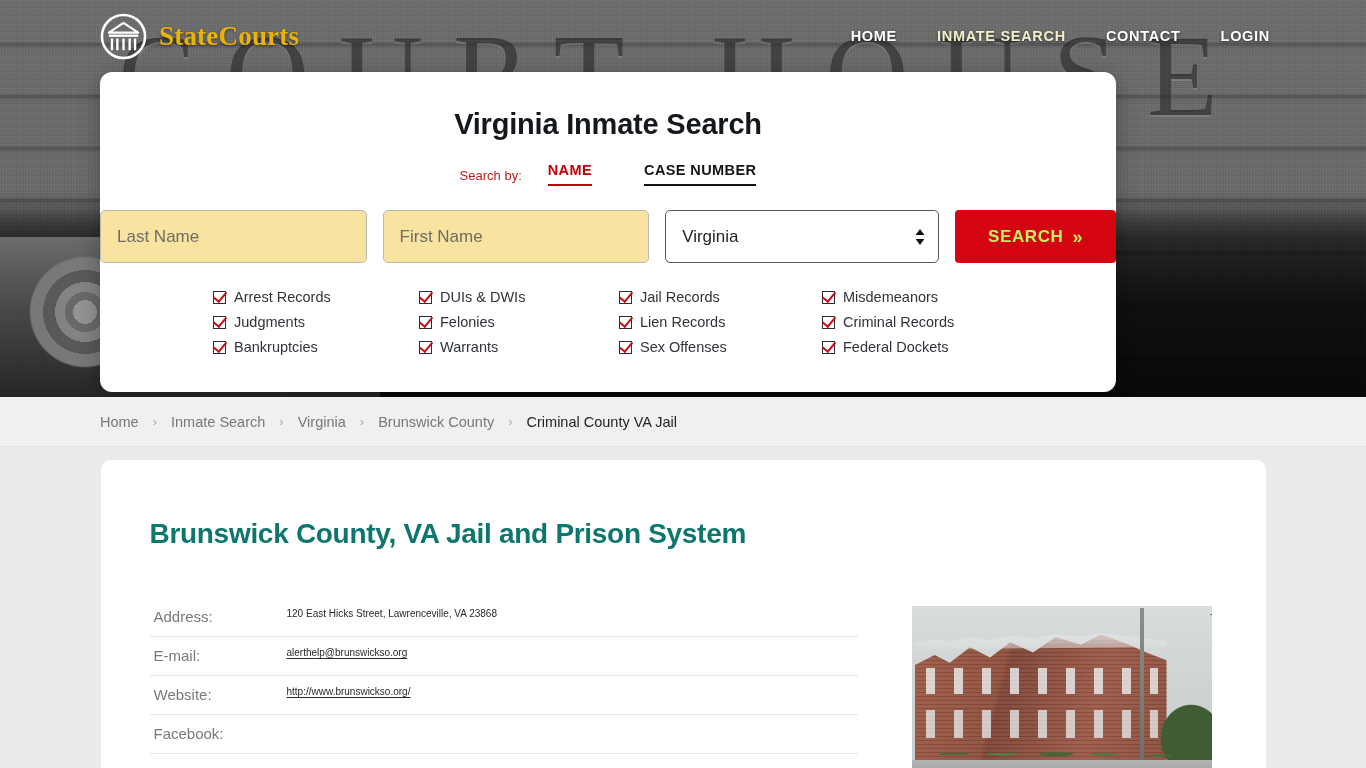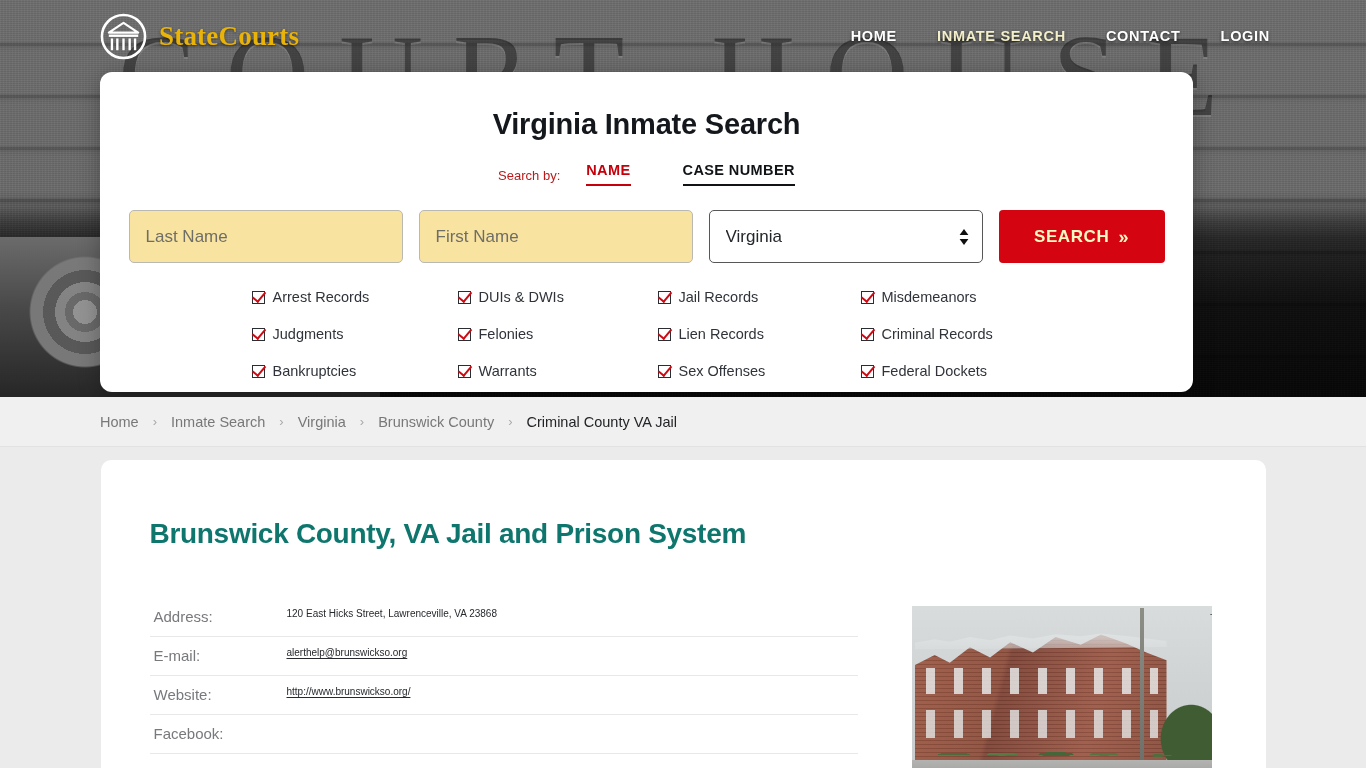--- a/index.html
+++ b/index.html
@@ -155,21 +155,21 @@
     text-shadow: 0 1px 3px rgba(0,0,0,0.6);
     white-space: nowrap;
   }
   .mainnav a.active { color: #f2efc9; }
 
   
   .search-card {
     position: absolute;
     left: 100px;
     top: 72px;
-    width: 1093px;
+    width: 1016px;
     height: 320px;
     background: #ffffff;
     border-radius: 12px;
     box-shadow: 0 4px 22px rgba(0,0,0,0.28);
     z-index: 6;
     padding: 22px 0 0 0;
   }
 
   .search-title {
     text-align: center;
@@ -259,42 +259,42 @@
     top: 50%;
     transform: translateY(-50%);
     pointer-events: none;
     display: block;
   }
 
   .search-btn {
     width: 166px;
     height: 53px;
     background: #d40511;
-    color: #fef9c3;
+    color: #bef264;
     border: none;
     border-radius: 4px;
     font-family: "Liberation Sans", sans-serif;
     font-size: 17px;
     font-weight: 700;
     letter-spacing: 0.6px;
     cursor: pointer;
     display: flex;
     align-items: center;
     justify-content: center;
     gap: 9px;
   }
   .search-btn .chev { font-size: 18px; line-height: 1; }
 
   
   .feature-grid {
     margin: 26px auto 0 auto;
     width: 790px;
     display: grid;
     grid-template-columns: 206px 200px 203px 181px;
-    row-gap: 21px;
+    row-gap: 9px;
   }
   .feature {
     display: flex;
     align-items: center;
     gap: 8px;
     font-size: 14.5px;
     color: #30343a;
     white-space: nowrap;
   }
   .cbox {

